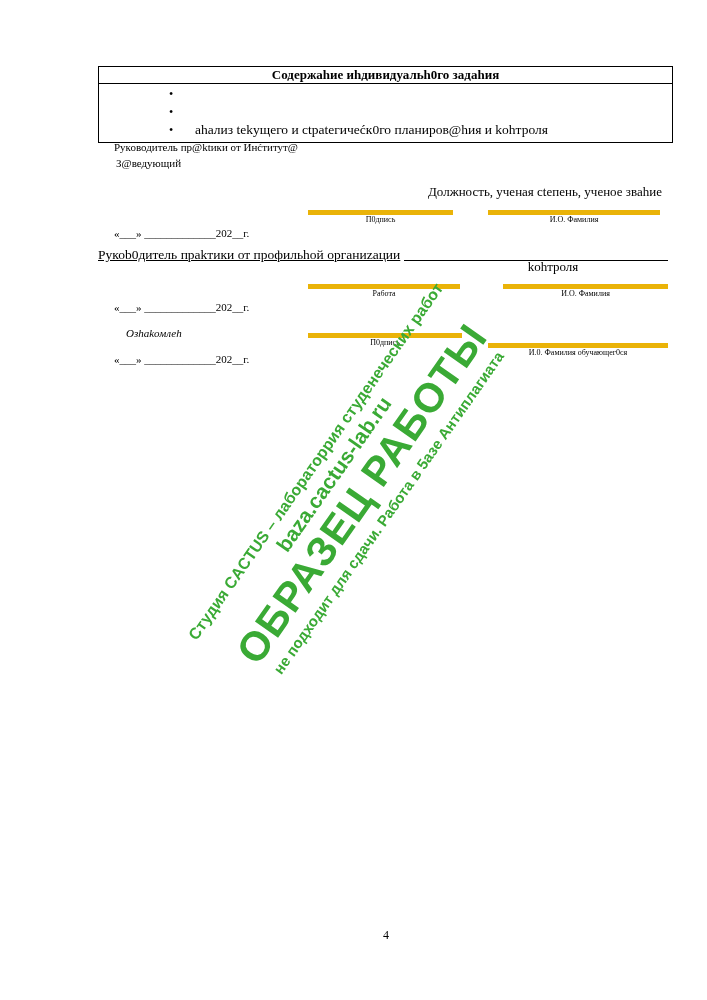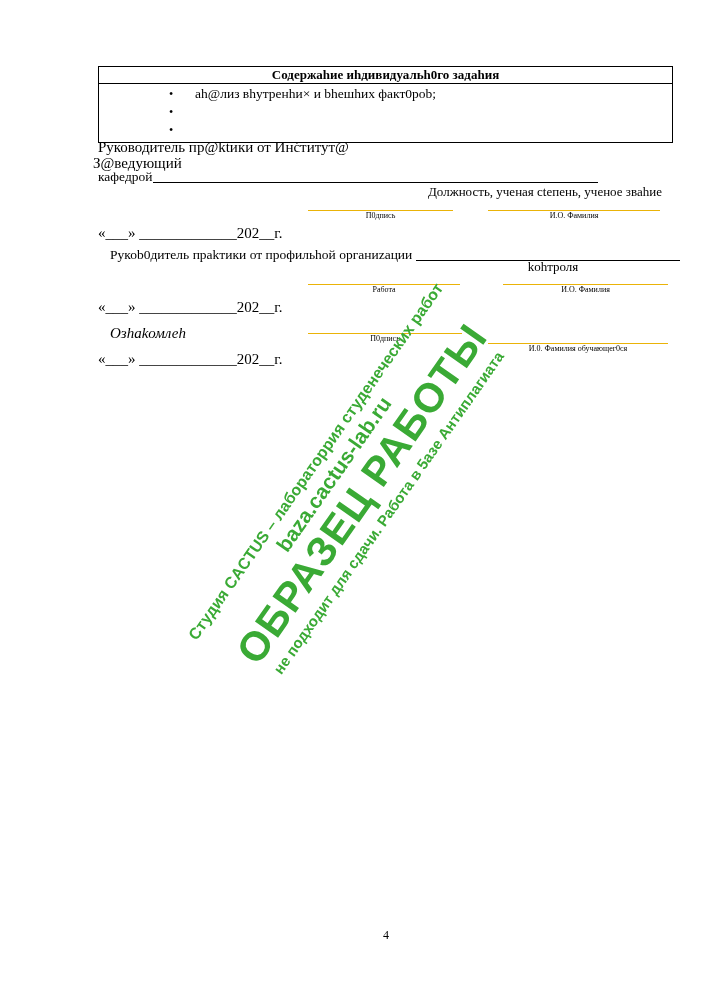--- a/index.html
+++ b/index.html
@@ -7,26 +7,26 @@
         font-family:"Liberation Serif",serif;overflow:hidden;}
 
   
   .atable{position:absolute;left:98px;top:66px;width:575px;border:1px solid #000;box-sizing:border-box;}
   .atable-header{font-weight:bold;font-size:13px;line-height:15px;text-align:center;
                  border-bottom:1px solid #000;padding:0 2px 1px 2px;}
   .atable-body{padding:1px 0 3px 0;}
   .bullet-row{display:flex;font-size:13.5px;line-height:18px;padding-left:70px;}
   .bullet{width:26px;flex:0 0 26px;font-size:12px;}
 
-  .doc-line{position:absolute;font-size:15px;line-height:16px;white-space:nowrap;}
+  .doc-line{position:absolute;font-size:11px;line-height:16px;white-space:nowrap;margin-left:16px;}
   .label-underline-row{position:absolute;display:flex;font-size:13.5px;line-height:16px;}
   .fill-underline{flex:1 1 auto;border-bottom:1px solid #000;margin-bottom:2px;}
 
   .caption{position:absolute;font-size:13px;line-height:10px;text-align:center;white-space:nowrap;}
-  .sigline{position:absolute;border-top:1px solid #eab308;text-align:center;}
+  .sigline{position:absolute;border-top:5px solid #eab308;text-align:center;}
   .sigline .cap{font-size:8px;line-height:10px;white-space:nowrap;}
 
   
   .watermark{position:absolute;left:352px;top:487px;width:560px;
              transform:translate(-50%,-50%) rotate(-55deg);
              text-align:center;color:#3aaa35;
              font-family:"Liberation Sans",sans-serif;font-weight:bold;pointer-events:none;}
   .wm-l1{font-size:16px;line-height:19px;}
   .wm-l2{font-size:21px;line-height:25px;}
   .wm-l3{font-size:41px;line-height:45px;letter-spacing:1px;}
@@ -38,50 +38,46 @@
 </head>
 <body>
 
 <div class="page">
 
   <div class="atable">
     <div class="atable-header">Содержаhие иhдивидуальh0го задаhия</div>
     <div class="atable-body">
       <div class="bullet-row">
         <span class="bullet">•</span>
-        <span>ah@лиз вhутренhи× и bheшhих факт0роb;</span>
       </div>
       <div class="bullet-row">
         <span class="bullet">•</span>
       </div>
       <div class="bullet-row">
         <span class="bullet">•</span>
+        <span>ahализ tekущего и ctpateгичеćк0го планиров@hия и kohтроля</span>
       </div>
     </div>
   </div>
 
   <div class="doc-line" style="left:98px;top:139px;">Руководитель пр@ktики от Инćтитут@</div>
-  <div class="doc-line" style="left:93px;top:155px;">З@ведующий</div>
+  <div class="doc-line" style="left:100px;top:155px;">З@ведующий</div>
 
-  <div class="label-underline-row" style="left:98px;top:169px;width:500px;">
-    <span>кафедрой</span>
-    <span class="fill-underline"></span>
-  </div>
   <div class="caption" style="left:428px;top:187px;width:172px;">Должность, ученая сtепень, ученое зваhие</div>
 
   <div class="sigline" style="left:308px;top:210px;width:145px;">
     <div class="cap">П0дпись</div>
   </div>
   <div class="sigline" style="left:488px;top:210px;width:172px;">
     <div class="cap">И.О. Фамилия</div>
   </div>
 
   <div class="doc-line" style="left:98px;top:225px;">«___» _____________202__г.</div>
 
-  <div class="label-underline-row" style="left:110px;top:247px;width:570px;">
+  <div class="label-underline-row" style="left:98px;top:247px;width:570px;text-decoration:underline;">
     <span style="white-space:nowrap;">Рукоb0дитель праkтики от профильhой органиzации</span>
     <span class="fill-underline" style="margin-left:4px;"></span>
   </div>
   <div class="caption" style="left:498px;top:262px;width:110px;">kohтроля</div>
 
   <div class="sigline" style="left:308px;top:284px;width:152px;">
     <div class="cap">Работа</div>
   </div>
   <div class="sigline" style="left:503px;top:284px;width:165px;">
     <div class="cap">И.О. Фамилия</div>

